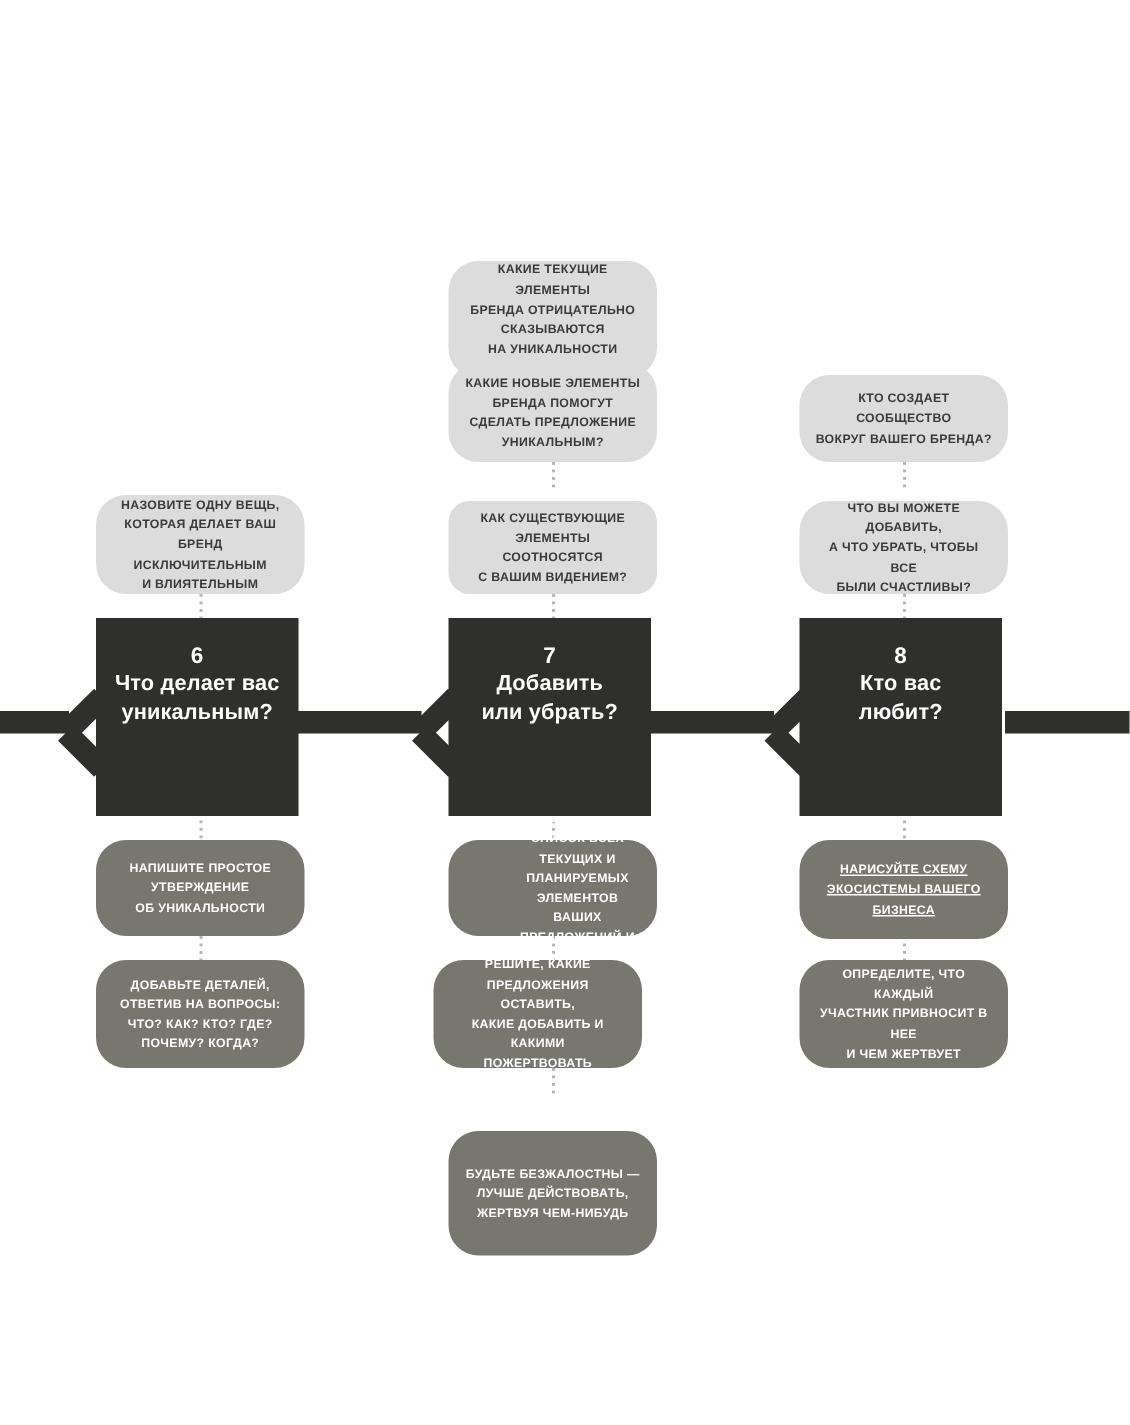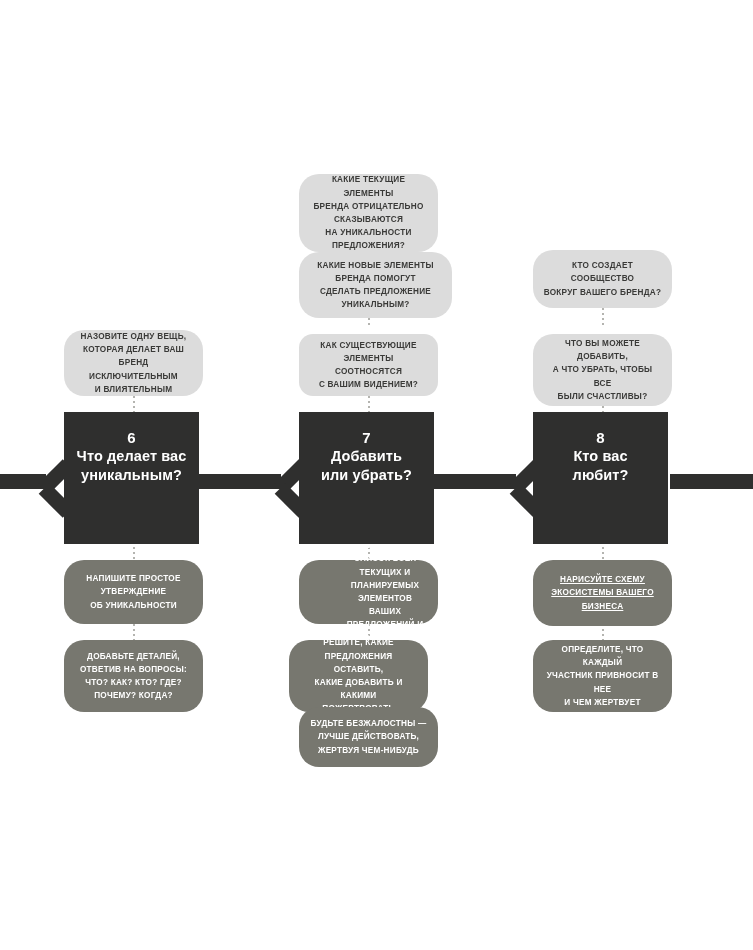--- a/index.html
+++ b/index.html
@@ -168,49 +168,49 @@
   <div class="bubble dark" style="left:64px; top:560px; width:139px; height:64px;">
       <span>НАПИШИТЕ ПРОСТОЕ<br>УТВЕРЖДЕНИЕ<br>ОБ УНИКАЛЬНОСТИ</span>
     </div>
   <div class="bubble dark" style="left:64px; top:640px; width:139px; height:72px;">
       <span>ДОБАВЬТЕ ДЕТАЛЕЙ,<br>ОТВЕТИВ НА ВОПРОСЫ:<br>ЧТО? КАК? КТО? ГДЕ?<br>ПОЧЕМУ? КОГДА?</span>
     </div>
 
   <div class="bubble light" style="left:299px; top:142px; width:139px; height:78px;margin-top:32px;">
       <span>КАКИЕ ТЕКУЩИЕ ЭЛЕМЕНТЫ<br>БРЕНДА ОТРИЦАТЕЛЬНО<br>СКАЗЫВАЮТСЯ<br>НА УНИКАЛЬНОСТИ<br>ПРЕДЛОЖЕНИЯ?</span>
     </div>
-  <div class="bubble light" style="left:299px; top:252px; width:153px; height:66px;">
+  <div class="bubble light" style="left:299px; top:242px; width:139px; height:66px;">
       <span>КАКИЕ НОВЫЕ ЭЛЕМЕНТЫ<br>БРЕНДА ПОМОГУТ<br>СДЕЛАТЬ ПРЕДЛОЖЕНИЕ<br>УНИКАЛЬНЫМ?</span>
     </div>
   <div class="bubble light" style="left:299px; top:334px; width:139px; height:62px;border-radius:14px;">
       <span>КАК СУЩЕСТВУЮЩИЕ<br>ЭЛЕМЕНТЫ СООТНОСЯТСЯ<br>С ВАШИМ ВИДЕНИЕМ?</span>
     </div>
 
   <div class="stage" style="left:299px; top:412px;">
     <div class="num">7</div>
     <div class="title">
       <span>Добавить</span><br>
       <span>или убрать?</span>
     </div>
   </div>
 
   <div class="bubble dark" style="left:299px; top:560px; width:139px; height:64px;padding-left:43px;">
       <span>СОСТАВЬТЕ СПИСОК ВСЕХ<br>ТЕКУЩИХ И ПЛАНИРУЕМЫХ<br>ЭЛЕМЕНТОВ ВАШИХ<br>ПРЕДЛОЖЕНИЙ И БРЕНДОВ</span>
     </div>
   <div class="bubble dark" style="left:289px; top:640px; width:139px; height:72px;">
       <span>РЕШИТЕ, КАКИЕ<br>ПРЕДЛОЖЕНИЯ ОСТАВИТЬ,<br>КАКИЕ ДОБАВИТЬ И КАКИМИ<br>ПОЖЕРТВОВАТЬ</span>
     </div>
-  <div class="bubble dark" style="left:299px; top:707px; width:139px; height:60px;">
+  <div class="bubble dark" style="left:299px; top:754px; width:139px; height:83px;">
       <span>БУДЬТЕ БЕЗЖАЛОСТНЫ —<br>ЛУЧШЕ ДЕЙСТВОВАТЬ,<br>ЖЕРТВУЯ ЧЕМ-НИБУДЬ</span>
     </div>
 
   <div class="bubble light" style="left:533px; top:250px; width:139px; height:58px;">
       <span>КТО СОЗДАЕТ СООБЩЕСТВО<br>ВОКРУГ ВАШЕГО БРЕНДА?</span>
     </div>
-  <div class="bubble light" style="left:533px; top:334px; width:139px; height:72px;">
+  <div class="bubble light" style="left:533px; top:334px; width:139px; height:62px;">
       <span>ЧТО ВЫ МОЖЕТЕ ДОБАВИТЬ,<br>А ЧТО УБРАТЬ, ЧТОБЫ ВСЕ<br>БЫЛИ СЧАСТЛИВЫ?</span>
     </div>
 
   <div class="stage" style="left:533px; top:412px;">
     <div class="num">8</div>
     <div class="title">
       <span>Кто вас</span><br>
       <span>любит?</span>
     </div>
   </div>

